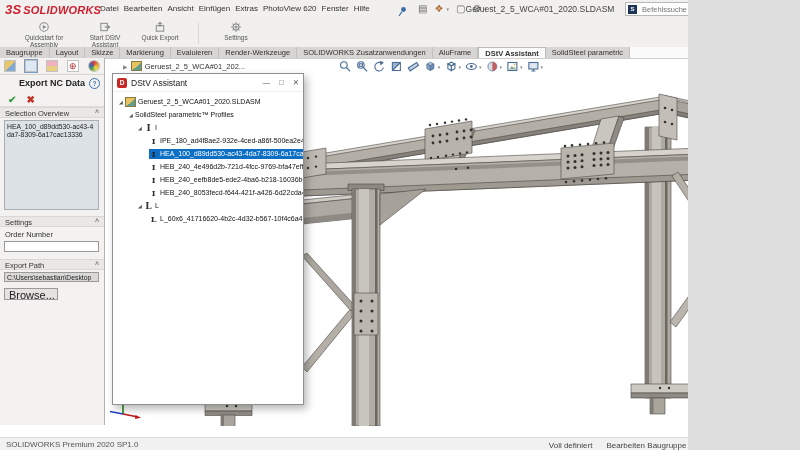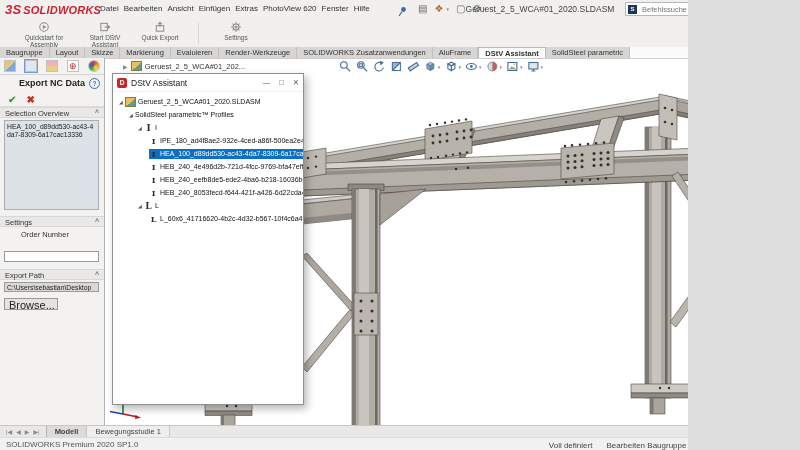--- a/index.html
+++ b/index.html
@@ -48,21 +48,21 @@
   .phelp{position:absolute;right:4px;top:3px;width:9px;height:9px;border:1px solid #3a70b0;border-radius:50%;
          color:#3a70b0;font-size:6.5px;line-height:9px;text-align:center;font-weight:bold;}
   .pacts{height:14px;display:flex;gap:10px;padding-left:8px;align-items:center;border-bottom:1px solid #dddcdb;}
   .ok{color:#3f9b3f;font-size:10px;font-weight:bold;}
   .no{color:#c23325;font-size:10px;font-weight:bold;}
   .psec{position:relative;height:11px;background:#e9e8e6;border-top:1px solid #d9d8d7;border-bottom:1px solid #d9d8d7;
         font-size:7.5px;color:#333;padding:1px 0 0 5px;box-sizing:border-box;}
   .psec .chev{position:absolute;right:5px;top:1px;color:#777;font-size:7px;font-weight:bold;}
   .plist{margin:2px 4px;width:95px;height:90px;background:#dde2e7;border:1px solid #a8aeb4;box-sizing:border-box;
          font-size:6.8px;color:#222;padding:2px;word-break:break-all;line-height:8px;}
-  .plabel{font-size:7.5px;color:#333;padding:3px 0 12px 5px;margin-left:16px;}
+  .plabel{font-size:7.5px;color:#333;padding:3px 0 2px 5px;}
   .pinput{display:block;margin:0 4px;width:95px;height:11px;border:1px solid #9a9a9a;background:#fff;box-sizing:border-box;
           font-size:7px;font-family:"Liberation Sans",sans-serif;}
   .ppath{margin:2px 4px 0 4px;width:95px;height:10px;border:1px solid #9a9a9a;background:#d9d8d7;box-sizing:border-box;
          font-size:6.8px;color:#222;padding:1px 2px;white-space:nowrap;overflow:hidden;}
   .pbtn{margin:6px 0 0 4px;width:54px;height:12px;background:#e4e3e2;border:1px solid #9a9a9a;
         font-size:11px;color:#222;text-align:left;padding:0 4px;font-family:"Liberation Sans",sans-serif;}
   
   .viewport{left:105px;top:58px;width:680px;height:367px;background:#fff;border-top:1px solid #cfcecd;box-sizing:border-box;}
   .crumb{left:18px;top:2px;display:flex;align-items:center;gap:3px;font-size:7.5px;color:#333;}
   .crumb .arr{color:#888;font-size:6px;}
@@ -596,30 +596,20 @@
     <span class="tpc tp-globe"></span>
     <span class="tpc tp-home"></span>
     <span class="tpc tp-lib"></span>
     <span class="tpc tp-folder"></span>
     <span class="tpc tp-palette"></span>
     <span class="tpc tp-sphere"></span>
     <span class="tpc tp-scene"></span>
     <span class="tpc tp-props">Σ</span>
   </div>
 
-  <div class="abs doctabs">
-    <span class="dnav">
-      <span>|◀</span>
-      <span>◀</span>
-      <span>▶</span>
-      <span>▶|</span>
-    </span>
-    <span class="dtab active">Modell</span>
-    <span class="dtab">Bewegungsstudie 1</span>
-  </div>
 
   <div class="abs statusbar">
     <span class="lft">SOLIDWORKS Premium 2020 SP1.0</span>
     <span class="rgt">
       <span>Voll definiert</span>
       <span>Bearbeiten Baugruppe</span>
       <span class="editchip"></span>
       <span class="mmgs">MMGS</span>
       <span class="mmgs">-</span>
       <svg width="10" height="10" viewBox="0 0 12 12">

